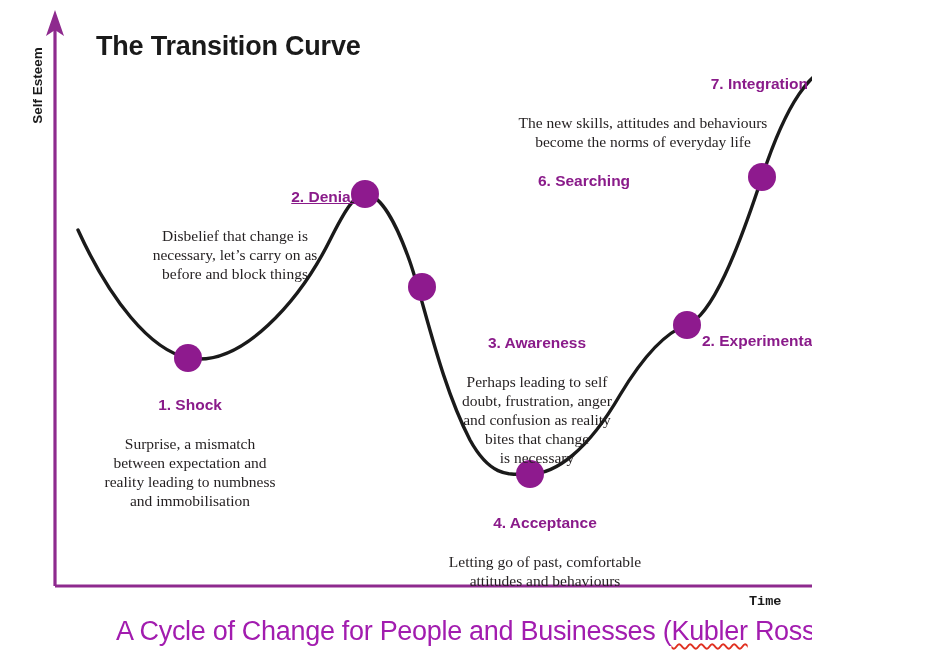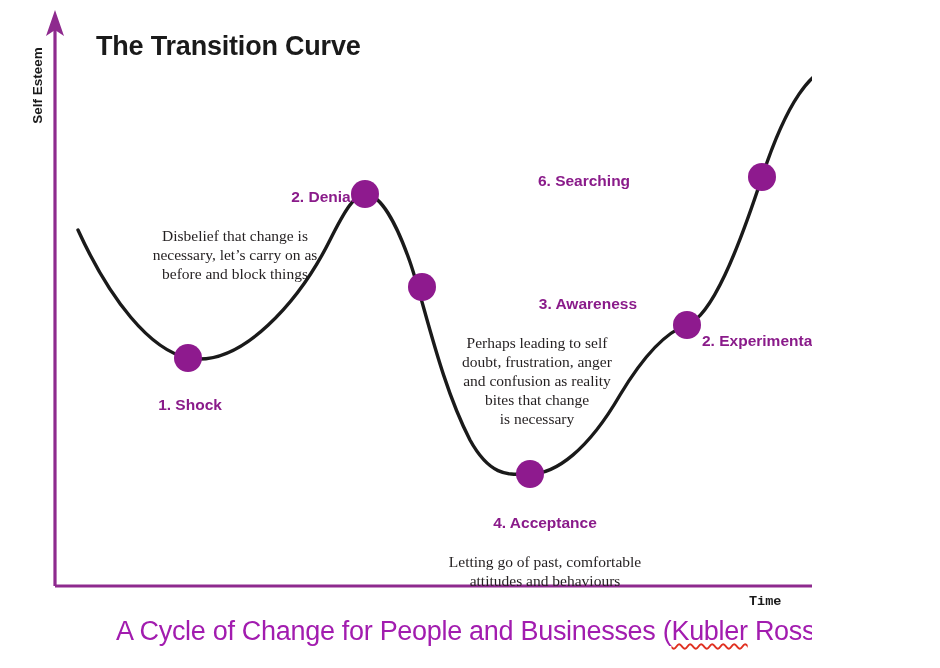--- a/index.html
+++ b/index.html
@@ -140,31 +140,35 @@
     <circle cx="829" cy="68" r="14" fill="#8e1a8e"></circle>
   </svg>
 
   <div id="chart-title">The Transition Curve</div>
 
   <div id="y-axis-label">Self Esteem</div>
   <div id="x-axis-label">Time</div>
 
   <div class="lbl ta-center" style="left:75px; top:376px; width:230px;">
     <span class="stage-title">1. Shock</span>
+    <span class="stage-desc">Surprise, a mismatch
+between expectation and
+reality leading to numbness
+and immobilisation</span>
   </div>
 
   <div class="lbl ta-center" style="left:115px; top:168px; width:240px;">
-    <span class="stage-title ta-right" style="">2. Denial</span>
+    <span class="stage-title ta-right" style="text-decoration:underline;">2. Denial</span>
     <span class="stage-desc">Disbelief that change is
 necessary, let’s carry on as
 before and block things</span>
   </div>
 
   <div class="lbl ta-center" style="left:437px; top:275px; width:200px;">
-    <span class="stage-title" style="text-align:right;">3. Awareness</span>
+    <span class="stage-title" style="text-align:center;margin-top:39px;">3. Awareness</span>
     <span class="stage-desc">Perhaps leading to self
 doubt, frustration, anger
 and confusion as reality
 bites that change
 is necessary</span>
   </div>
 
   <div class="lbl ta-center" style="left:405px; top:494px; width:280px;">
     <span class="stage-title">4. Acceptance</span>
     <span class="stage-desc">Letting go of past, comfortable
@@ -172,16 +176,21 @@
   </div>
 
   <div class="lbl ta-center" style="left:702px; top:312px; width:215px;">
     <span class="stage-title" style="text-align:left;">2. Experimentation</span>
   </div>
 
   <div class="lbl ta-center" style="left:424px; top:152px; width:320px;">
     <span class="stage-title" style="text-align:center;">6. Searching</span>
   </div>
 
+  <div class="lbl ta-center" style="left:478px; top:55px; width:330px;">
+    <span class="stage-title" style="text-align:right;">7. Integration</span>
+    <span class="stage-desc">The new skills, attitudes and behaviours
+become the norms of everyday life</span>
+  </div>
 
   <div id="caption"><span>A Cycle of Change for People and Businesses (</span><span class="spell-error">Kubler</span><span> Ross)</span></div>
 
 </div>
 
 </body></html>

